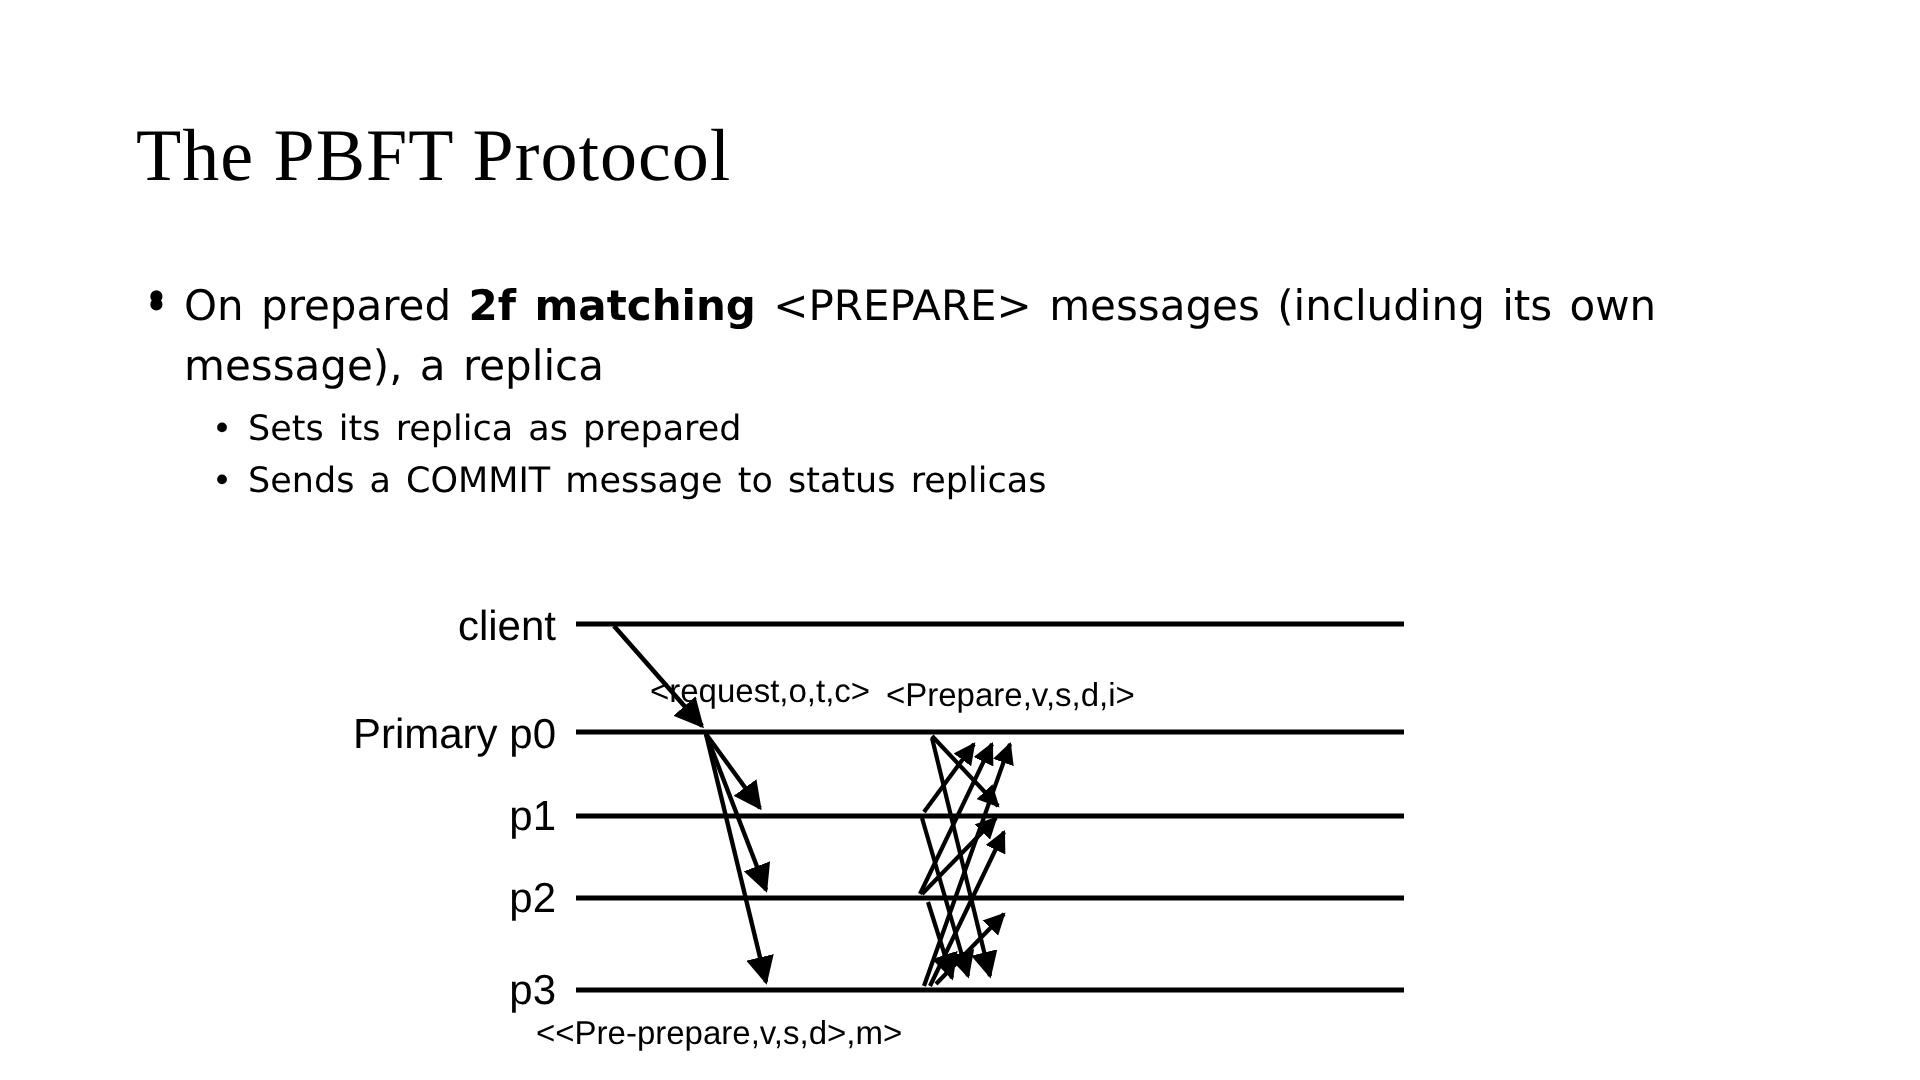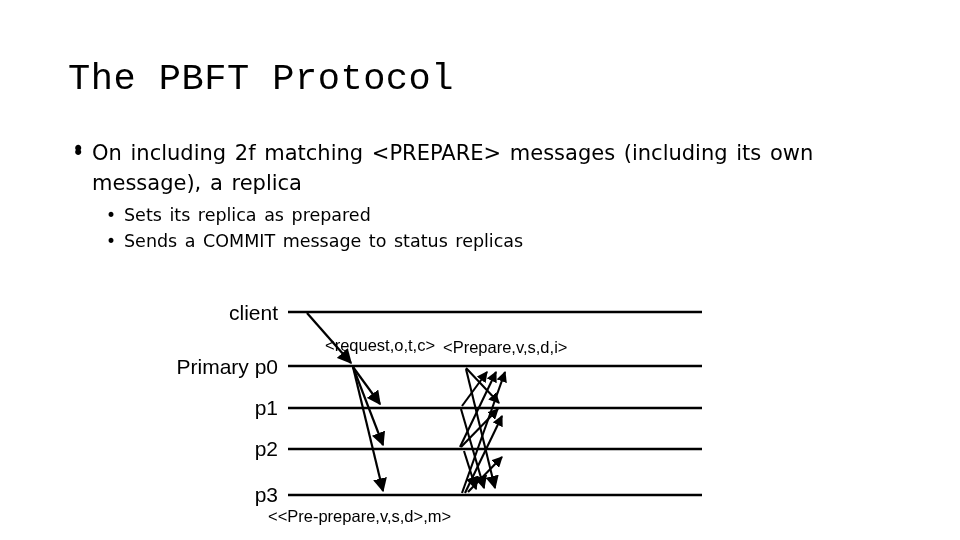--- a/index.html
+++ b/index.html
@@ -23,21 +23,21 @@
     height: 540px;
     background: #ffffff;
   }
 
   
   #title {
     position: absolute;
     left: 68px;
     top: 56px;
     width: 840px;
-    font-family: Liberation Mono, monospace;
+    font-family: Liberation Serif, serif;
     font-weight: 300;
     font-size: 37px;
     line-height: 46px;
     letter-spacing: 0.5px;
     color: #000000;
     white-space: nowrap;
   }
 
   
   #body {
@@ -77,21 +77,21 @@
     word-spacing: 2px;
   }
   .bullet-l2 > .dot {
     position: absolute;
     left: 38px;
     top: 0;
     font-size: 17px;
     line-height: 26px;
   }
 
-  .b { font-weight: 400; }
+  .b { font-weight: 700; }
 
   
   #diagram {
     position: absolute;
     left: 0;
     top: 0;
     width: 828px;
     height: 540px;
   }
   #diagram svg { display: block; }
@@ -104,21 +104,21 @@
   <div id="title">The  PBFT  Protocol</div>
 
   <div id="body">
 
     <div class="bullet-l1">
       <span class="dot">•</span>
     </div>
 
     <div class="bullet-l1">
       <span class="dot">•</span>
-      <span>On  including  </span><span class="b">2f  matching</span><span>  &lt;PREPARE&gt;  messages  (including  its  own  message),  a  replica</span>
+      <span>On  prepared  </span><span class="b">2f  matching</span><span>  &lt;PREPARE&gt;  messages  (including  its  own  message),  a  replica</span>
     </div>
 
     <div class="bullet-l2">
       <span class="dot">•</span>
       <span>Sets  its  replica  as  prepared</span>
     </div>
 
     <div class="bullet-l2">
       <span class="dot">•</span>
       <span>Sends  a  COMMIT  message  to  status  replicas</span>

